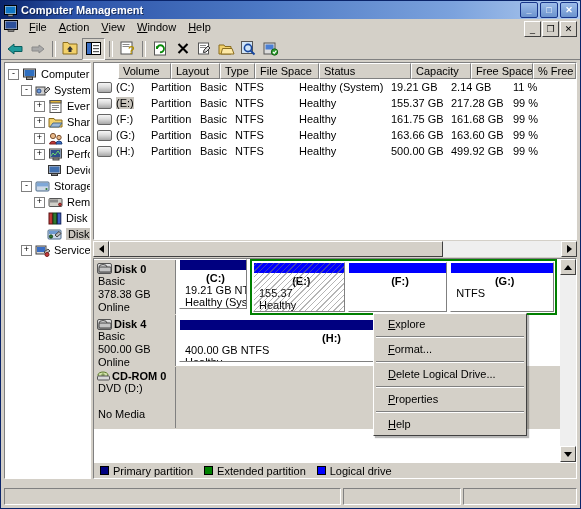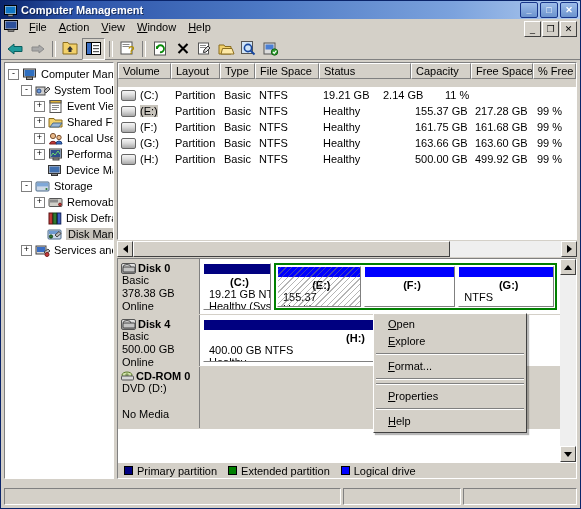--- a/index.html
+++ b/index.html
@@ -101,21 +101,21 @@
   .ind1{padding-left:0px;}
   .ind2{padding-left:13px;}
   .ind3{padding-left:26px;}
   
   .listview{
     flex:0 0 auto;height:178px;box-sizing:border-box;background:#fff;
     border-top:1px solid #808080;border-left:1px solid #808080;
     border-right:1px solid #fff;border-bottom:1px solid #fff;
     position:relative;overflow:hidden;
   }
-  .lv-head{display:flex;height:24px;box-sizing:border-box;background:#d4d0c8;}
+  .lv-head{display:flex;height:16px;box-sizing:border-box;background:#d4d0c8;margin-left:24px;}
   .lv-head div{
     box-sizing:border-box;height:16px;line-height:14px;
     background:#d4d0c8;
     border-top:1px solid #fff;border-left:1px solid #fff;
     border-right:1px solid #808080;border-bottom:1px solid #808080;
     font-size:11px;padding-left:4px;overflow:hidden;white-space:nowrap;cursor:default;
   }
   .lv-row{display:flex;height:16px;align-items:center;white-space:nowrap;cursor:default;}
   .lv-cell{box-sizing:border-box;font-size:11px;padding-left:4px;overflow:hidden;
            display:flex;align-items:center;height:16px;}
@@ -488,20 +488,21 @@
           </div>
         <div id="lv-body">
             <div class="lv-row">
               <div class="lv-cell vol" style="width:53px">
                 <span class="vicon"></span>
                 <span class="">(C:)</span>
               </div>
               <div class="lv-cell" style="width:49px">Partition</div>
               <div class="lv-cell" style="width:35px">Basic</div>
               <div class="lv-cell" style="width:64px">NTFS</div>
+              <div class="lv-cell" style="width:92px">Healthy (System)</div>
               <div class="lv-cell" style="width:60px">19.21 GB</div>
               <div class="lv-cell" style="width:62px">2.14 GB</div>
               <div class="lv-cell" style="width:43px">11 %</div>
             </div>
             <div class="lv-row">
               <div class="lv-cell vol" style="width:53px">
                 <span class="vicon"></span>
                 <span class="vsel">(E:)</span>
               </div>
               <div class="lv-cell" style="width:49px">Partition</div>
@@ -562,21 +563,21 @@
           <div class="sb-thumb" style="width:74%"></div>
         </div>
         <div class="sb-arrow">
             <i class="arrow a-right"></i>
           </div>
       </div>
 
       <div class="gview">
         <div class="gv-scrollarea">
           <div class="gv-inner" id="disks">
-              <div class="diskrow" style="height: 56px;">
+              <div class="diskrow" style="height: 56px; align-items: center;">
                 <div class="disk-hdr">
                   <div class="disk-name">
                     <span class="disk-icon"><svg width="14" height="10" viewBox="0 0 14 10">
                         <ellipse cx="5" cy="3" rx="4" ry="2.4" fill="#e4e4e4" stroke="#444"></ellipse>
                         <rect x="1" y="3" width="12" height="5" rx="1" fill="#c4c4c4" stroke="#444"></rect>
                         <ellipse cx="5" cy="3" rx="1.4" ry="0.8" fill="#8a8a8a"></ellipse>
                       </svg></span>
                     <span>Disk 0</span>
                   </div>
                   <div class="disk-sub">Basic</div>
@@ -686,25 +687,25 @@
               <i style="background:#0000ff"></i>
               <span>Logical drive</span>
             </span>
           </div>
       </div>
 
     </div>
   </div>
 
   <div class="ctxmenu" id="ctxmenu">
-      <div class="ci"><u>O</u>pen</div>
       <div class="ci"><u>E</u>xplore</div>
       <div class="ctxsep"></div>
       <div class="ci"><u>F</u>ormat...</div>
       <div class="ctxsep"></div>
+      <div class="ci"><u>D</u>elete Logical Drive...</div>
       <div class="ctxsep"></div>
       <div class="ci"><u>P</u>roperties</div>
       <div class="ctxsep"></div>
       <div class="ci"><u>H</u>elp</div>
     </div>
 
   <div class="statusbar">
     <div class="sp" style="flex:1 1 auto">&nbsp;</div>
     <div class="sp" style="width:118px">&nbsp;</div>
     <div class="sp" style="width:114px">&nbsp;</div>

